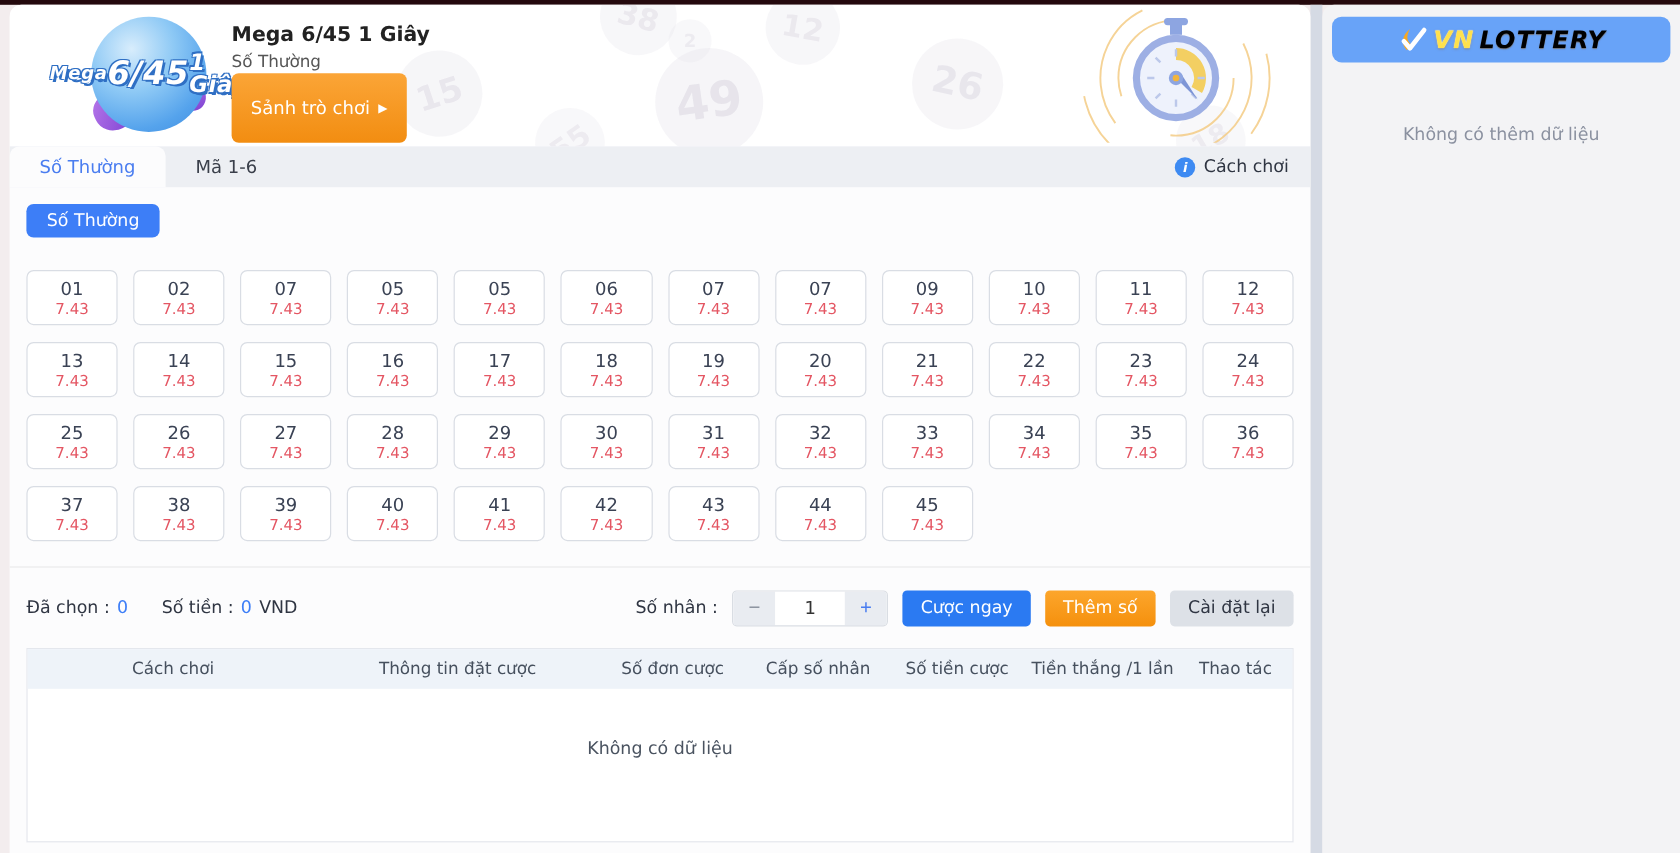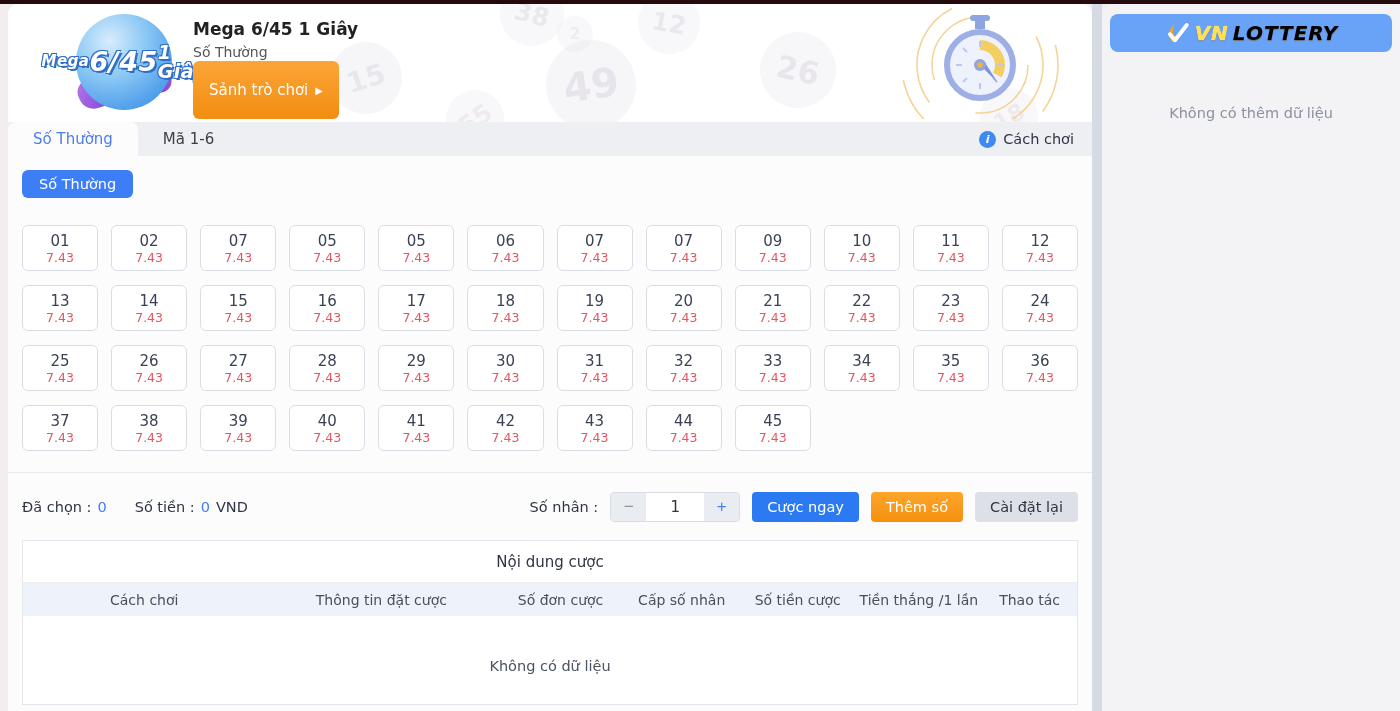--- a/index.html
+++ b/index.html
@@ -371,21 +371,20 @@
             <input class="step-input" value="1" style="">
             <button class="step-btn plus">+</button>
           </div>
           <button class="btn btn-blue">Cược ngay</button>
           <button class="btn btn-orange">Thêm số</button>
           <button class="btn btn-gray">Cài đặt lại</button>
         </div>
       </div>
 
       <div class="bet-table">
-        <div class="bt-title">Nội dung cược</div>
         <div class="bt-head">
             <div class="th">Cách chơi</div>
             <div class="th">Thông tin đặt cược</div>
             <div class="th">Số đơn cược</div>
             <div class="th">Cấp số nhân</div>
             <div class="th">Số tiền cược</div>
             <div class="th">Tiền thắng /1 lần</div>
             <div class="th">Thao tác</div>
           </div>
         <div class="bt-empty">Không có dữ liệu</div>

